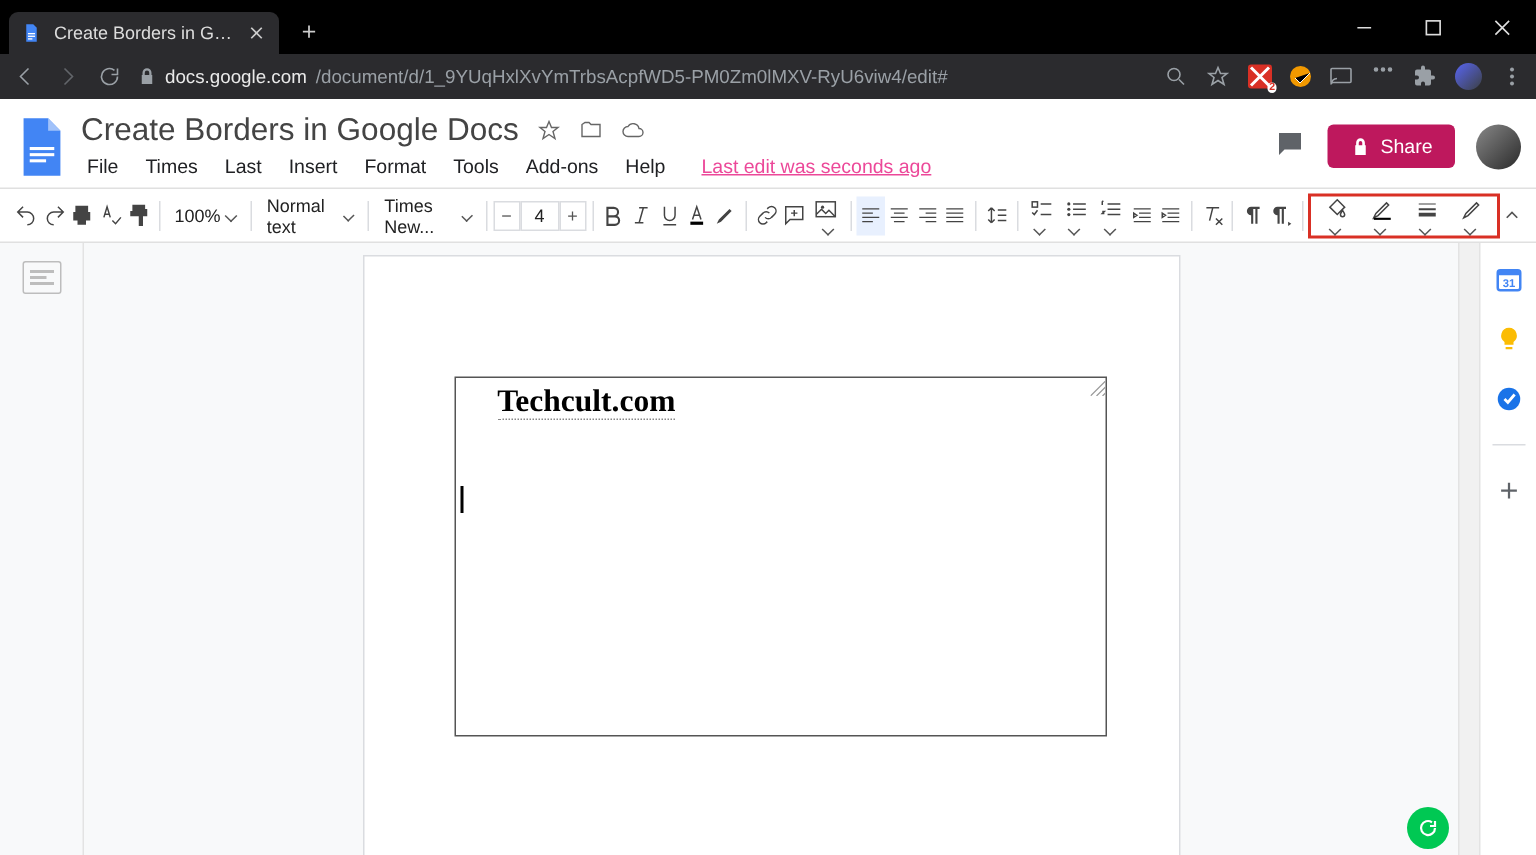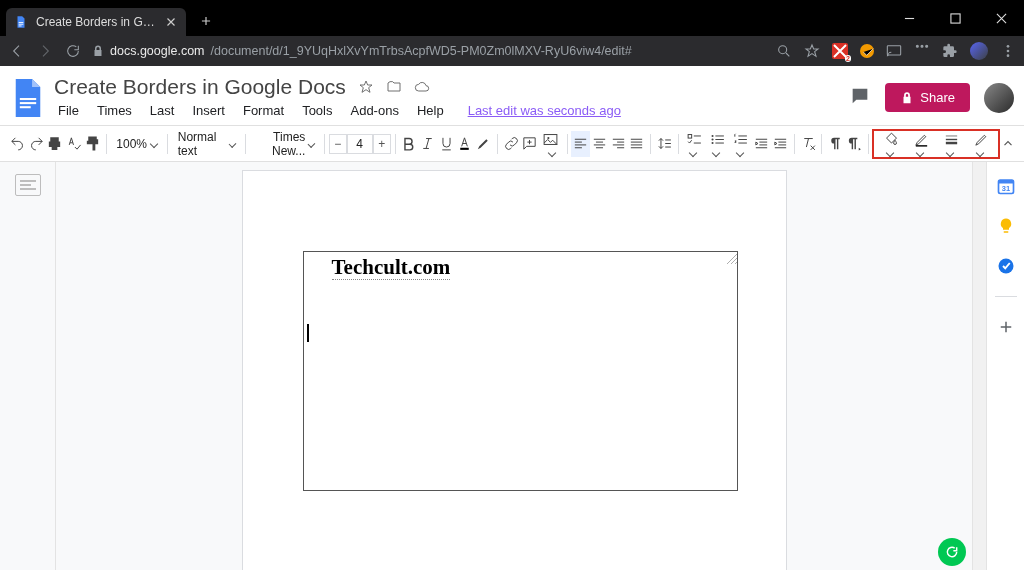--- a/index.html
+++ b/index.html
@@ -32,21 +32,21 @@
   .docsbar{height:60px;display:flex;align-items:center;padding:6px 10px 2px 10px;gap:8px;border-bottom:1px solid #e0e0e0;position:relative;}
   .docsicon{width:36px;height:48px;display:grid;place-items:center;}
   .docsicon svg{width:30px;height:40px;}
   .docinfo{display:flex;flex-direction:column;gap:2px;flex:1;}
   .titleline{display:flex;align-items:center;gap:12px;}
   .doctitle{font-size:21px;color:#444;}
   .tinyicon{width:16px;height:16px;}
   .tinyicon svg{width:16px;height:16px;fill:none;stroke:#666;stroke-width:1.4;}
   .menubar{display:flex;gap:10px;font-size:13px;color:#202124;align-items:flex-end;}
   .menubar span{padding:2px 4px;cursor:pointer;}
-  .lastedit{color:#8b5cf6;text-decoration:underline;margin-left:6px;}
+  .lastedit{color:#ec4899;text-decoration:underline;margin-left:6px;}
   .docsbar .right{margin-left:auto;display:flex;align-items:center;gap:14px;}
   .sharebtn{background:#be185d;color:#fff;padding:7px 15px;border-radius:4px;font-size:13px;font-weight:500;display:flex;align-items:center;gap:6px;}
   .sharebtn svg{width:14px;height:14px;fill:#fff;}
   .profile{width:30px;height:30px;border-radius:50%;background:linear-gradient(135deg,#888,#2a2a2a);}
   .comment-ic svg{width:22px;height:22px;fill:#5f6368;}
 
   .toolbar{height:36px;background:#fff;border-bottom:1px solid #e0e0e0;display:flex;align-items:center;padding:0 8px;gap:0;position:relative;}
   .tbtn{width:24px;height:26px;display:grid;place-items:center;cursor:pointer;}
   .tbtn svg{width:17px;height:17px;stroke:#444;fill:none;stroke-width:1.4;}
   .tbtn svg.f{fill:#444;stroke:none;}
@@ -263,21 +263,21 @@
   <div class="ddtext">
       <span>100%</span>
       <div class="dd-caret"></div>
     </div>
   <div class="sep"></div>
   <div class="ddtext" style="width:86px;">
       <span>Normal text</span>
       <div class="dd-caret"></div>
     </div>
   <div class="sep"></div>
-  <div class="ddtext" style="width:86px;text-align:right;">
+  <div class="ddtext" style="width:86px;">
       <span>Times New...</span>
       <div class="dd-caret"></div>
     </div>
   <div class="sep"></div>
   <div class="fontsize">
     <div class="step">−</div>
     <div class="val">4</div>
     <div class="step">+</div>
   </div>
   <div class="sep"></div>

